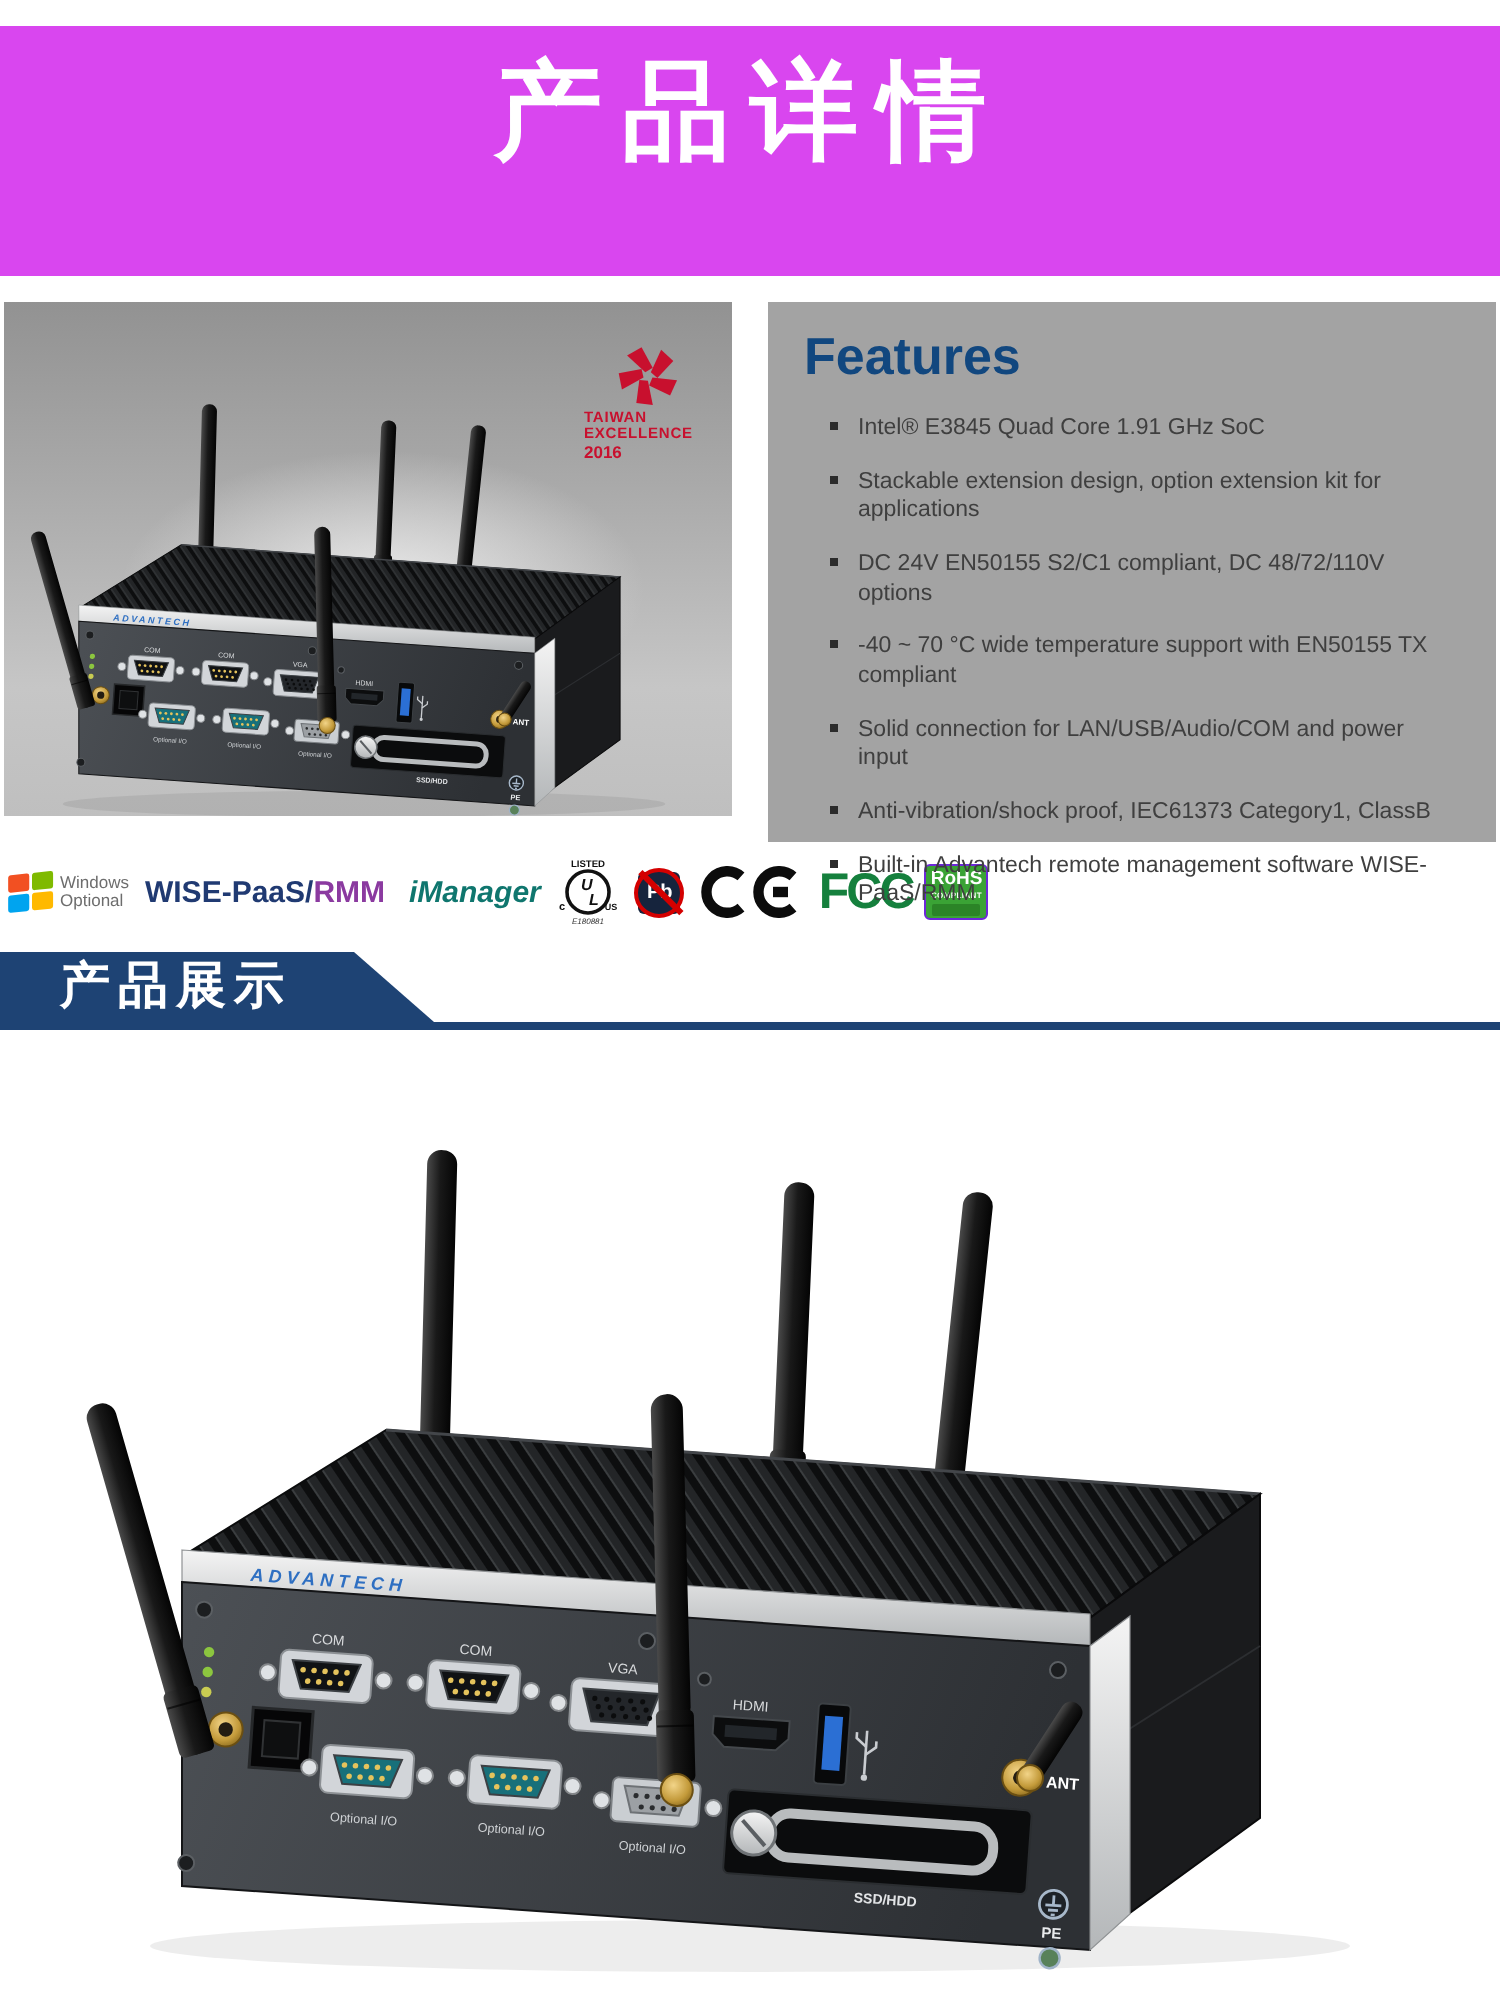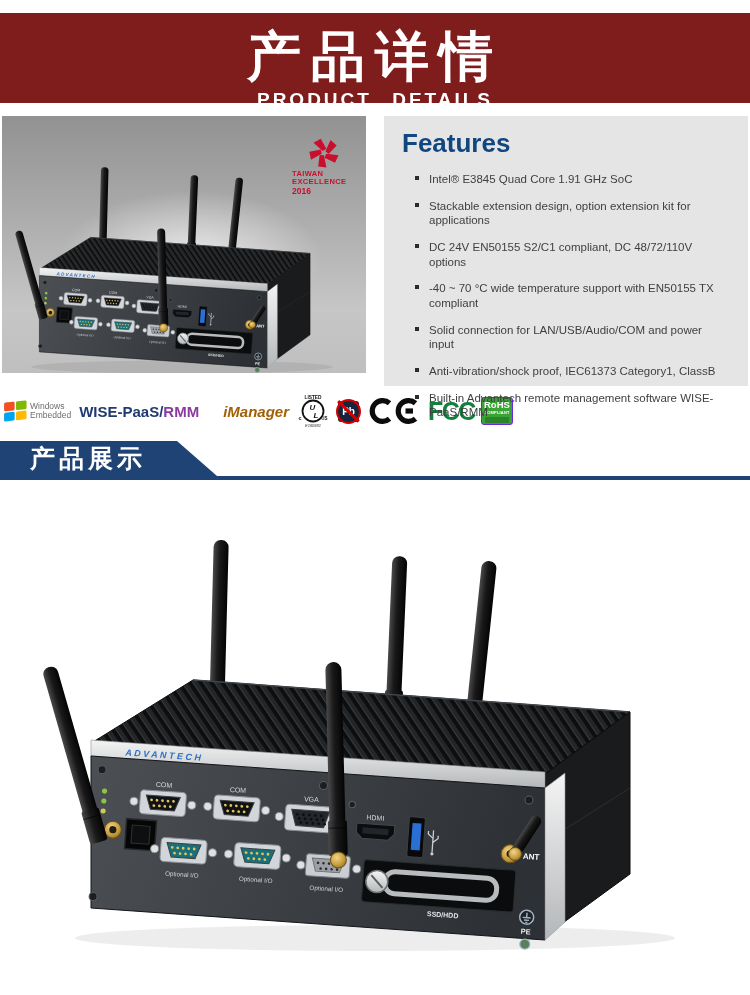--- a/index.html
+++ b/index.html
@@ -1,46 +1,46 @@
 <!DOCTYPE html>
 <html><head>
 <meta charset="utf-8">
 <style>
   html,body{margin:0;padding:0;background:#ffffff;}
   body{width:750px;font-family:"Liberation Sans",sans-serif;-webkit-font-smoothing:antialiased;}
   .top-gap{height:13px;background:#ffffff;}
   
-  .header{height:90px;background:#7f1d1d;color:#fff;text-align:center;overflow:hidden;}
+  .header{height:125px;background:#d946ef;color:#fff;text-align:center;overflow:hidden;}
   .header .cn{font-size:54px;font-weight:bold;letter-spacing:10px;margin-top:12px;line-height:1.15;}
   .header .en{font-size:19px;font-weight:600;letter-spacing:3px;word-spacing:12px;margin-top:2px;}
   
   .hero-row{display:flex;align-items:flex-start;margin-top:13px;padding-left:2px;}
   .hero-img{position:relative;width:364px;height:257px;overflow:hidden;
     background:radial-gradient(ellipse 60% 45% at 52% 56%, rgba(240,240,240,.9) 0%, rgba(240,240,240,0) 60%),
                linear-gradient(180deg,#929292 0%,#a9a9a9 35%,#c6c6c6 75%,#bfbfbf 100%);}
   .hero-device{position:absolute;left:4px;top:26px;}
   .award{position:absolute;top:22px;right:10px;width:64px;color:#c8102e;line-height:1.12;}
   .award .star{display:block;margin:0 auto 2px auto;}
   .award .l1,.award .l2{font-size:7.5px;font-weight:bold;letter-spacing:.4px;}
   .award .l3{font-size:8.5px;font-weight:bold;}
   
-  .features{box-sizing:border-box;width:364px;height:270px;margin-left:18px;background:#e5e5e5;
+  .features{box-sizing:border-box;width:364px;height:270px;margin-left:18px;background:#a3a3a3;
     padding:12px 12px 0 18px;}
   .features h2{margin:0 0 13px 0;color:#11477f;font-size:26px;font-weight:bold;letter-spacing:0;}
   .features ul{list-style:none;margin:12px;padding:0;}
   .features li{position:relative;padding-left:15px;margin-bottom:12.5px;font-size:11.5px;color:#3f3f3f;line-height:1.25;}
   .features li::before{content:"";position:absolute;left:1px;top:4px;width:4px;height:4px;background:#2b2b2b;}
   
   .logos{display:flex;align-items:center;margin:6px 0 0 4px;height:38px;}
   .logo-win{display:flex;align-items:center;justify-content:center;}
   .logo-win .wintext{font-size:8.5px;color:#6d6d6d;line-height:1.05;margin-left:2px;}
   .wise{font-size:15px;font-weight:bold;margin-left:8px;white-space:nowrap;}
   .wise .wp{color:#203a72;}
   .wise .rmm{color:#8b3aa0;}
-  .imanager{font-size:15px;font-weight:bold;color:#a16207;font-style:italic;margin-left:24px;white-space:nowrap;}
+  .imanager{font-size:15px;font-weight:bold;color:#0f766e;font-style:italic;margin-left:12px;white-space:nowrap;}
   .logo-ul{margin-left:7px;}
   .logo-pb{margin-left:6px;position:relative;width:25px;height:25px;}
   .pb-box{position:absolute;left:2px;top:2px;width:21px;height:21px;background:#16243d;border-radius:3px;
     color:#fff;font-size:10px;font-weight:bold;text-align:center;line-height:21px;}
   .pb-ban{position:absolute;left:0;top:0;width:21px;height:21px;border:2.6px solid #d40000;border-radius:50%;}
   .pb-slash{position:absolute;left:11.3px;top:-2px;width:2.6px;height:29px;background:#d40000;transform:rotate(-45deg);}
   .logo-ce{margin-left:7px;}
   .logo-fcc{margin-left:4px;font-size:25px;font-weight:bold;color:#15803d;letter-spacing:-1.5px;
     font-stretch:condensed;}
   .logo-rohs{margin-left:6px;width:30px;height:26px;background:#3aa335;border:1px solid #6d28d9;border-radius:3px;
@@ -278,21 +278,20 @@
         <line x1="65" y1="326" x2="82" y2="326" stroke="#000" stroke-width="1" opacity="0.6"></line>
       </g>
     </symbol>
   </defs>
 </svg>
 
 <div class="top-gap"></div>
 
 <header class="header">
   <div class="cn">产品详情</div>
-  <div class="en">PRODUCT DETAILS</div>
 </header>
 
 <section class="hero-row">
   <div class="hero-img">
     <svg class="hero-device" width="352" height="236" viewBox="0 0 700 470">
         <use href="#deviceArt"></use>
       </svg>
     <div class="award">
       <svg class="star" width="30" height="30" viewBox="-16 -16 32 32">
         <g fill="#c8102e">
@@ -328,21 +327,21 @@
     <svg width="24" height="22" viewBox="0 0 26 24">
       <g transform="skewY(-6) translate(0,3)">
         <rect x="0" y="0" width="11.5" height="9.5" rx="1.5" fill="#F25022"></rect>
         <rect x="13" y="0" width="11.5" height="9.5" rx="1.5" fill="#7FBA00"></rect>
         <rect x="0" y="11" width="11.5" height="9.5" rx="1.5" fill="#00A4EF"></rect>
         <rect x="13" y="11" width="11.5" height="9.5" rx="1.5" fill="#FFB900"></rect>
       </g>
     </svg>
     <div class="wintext">
       <div>Windows</div>
-      <div>Embedded</div>
+      <div>Optional</div>
     </div>
   </div>
   <div class="wise"><span class="wp">WISE-PaaS/</span><span class="rmm">RMM</span></div>
   <div class="imanager">iManager</div>
   <svg class="logo-ul" width="34" height="36" viewBox="0 0 34 36">
     <text x="17" y="5.5" font-size="4.8" font-weight="bold" text-anchor="middle" fill="#111">LISTED</text>
     <circle cx="17" cy="18" r="10.5" fill="none" stroke="#111" stroke-width="1.8"></circle>
     <text x="13.5" y="17" font-size="8" font-weight="bold" font-style="italic" fill="#111">U</text>
     <text x="17.5" y="24.5" font-size="8" font-weight="bold" font-style="italic" fill="#111">L</text>
     <text x="2.5" y="27" font-size="5.5" font-weight="bold" fill="#111">c</text>

